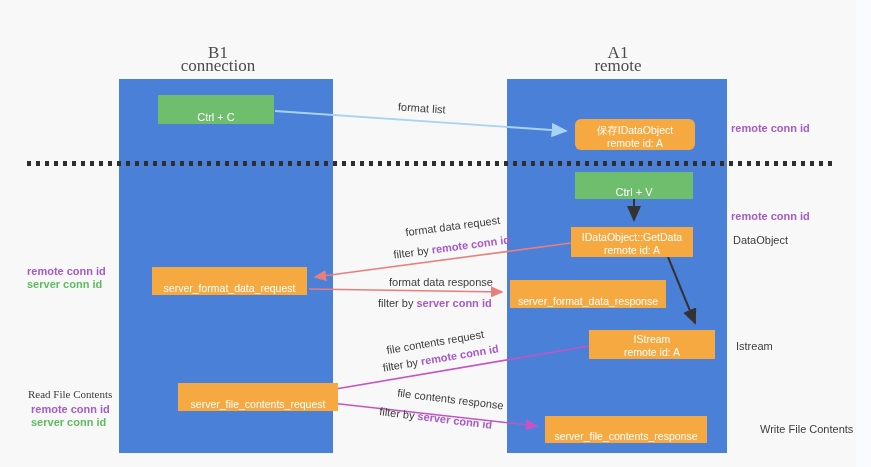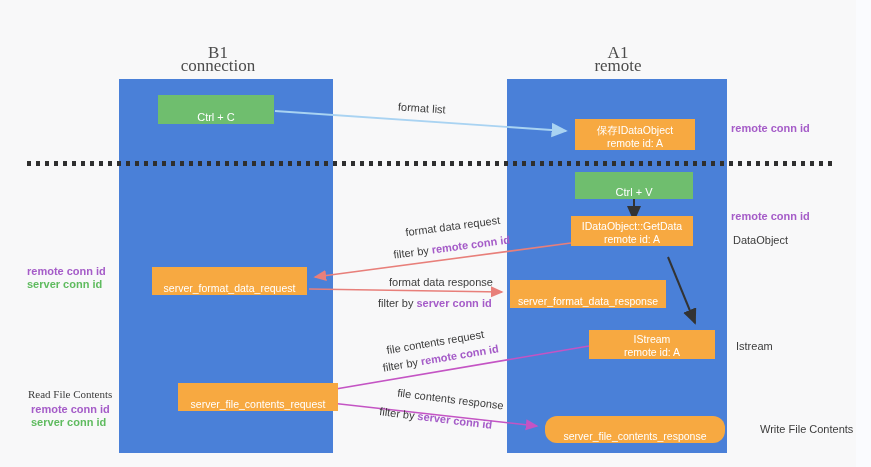--- a/index.html
+++ b/index.html
@@ -46,28 +46,28 @@
   .node {
     position: absolute; display: flex; flex-direction: column;
     align-items: center; justify-content: flex-end;
     color: #ffffff; font-size: 10.5px; line-height: 13px;
     text-align: center; white-space: nowrap;
   }
   .node.green  { background: #6fbe6e; }
   .node.orange { background: #f7a941; }
 
   .n-ctrlc   { left: 158px; top: 95px;  width: 116px; height: 29px; font-size: 11px; }
-  .n-save    { left: 575px; top: 119px; width: 120px; height: 31px; }
+  .n-save    { left: 575px; top: 119px; width: 120px; height: 31px; border-radius: 6px; }
   .n-ctrlv   { left: 575px; top: 172px; width: 118px; height: 27px; font-size: 11px; }
-  .n-getdata { left: 571px; top: 216px; width: 122px; height: 30px; }
+  .n-getdata { left: 571px; top: 227px; width: 122px; height: 30px; }
   .n-sfdreq  { left: 152px; top: 267px; width: 155px; height: 28px; }
   .n-sfdres  { left: 510px; top: 280px; width: 156px; height: 28px; }
   .n-istream { left: 589px; top: 330px; width: 126px; height: 29px; }
   .n-sfcreq  { left: 150px; top: 383px; width: 160px; height: 28px; margin-left: 28px; }
-  .n-sfcres  { left: 545px; top: 416px; width: 180px; height: 27px; border-radius: 12px; }
+  .n-sfcres  { left: 545px; top: 416px; width: 162px; height: 27px; }
 
   .sidelabel {
     position: absolute; font-size: 11px; line-height: 13px; white-space: nowrap;
   }
   .sidelabel.purple { color: #a55cc8; font-weight: bold; }
   .sidelabel.green  { color: #5fbb5f; font-weight: bold; }
   .sidelabel.plain  { color: #3c3c3c; }
 
   .sl-remote-r1 { left: 731px; top: 122px; }
   .sl-remote-r2 { left: 731px; top: 210px; }

